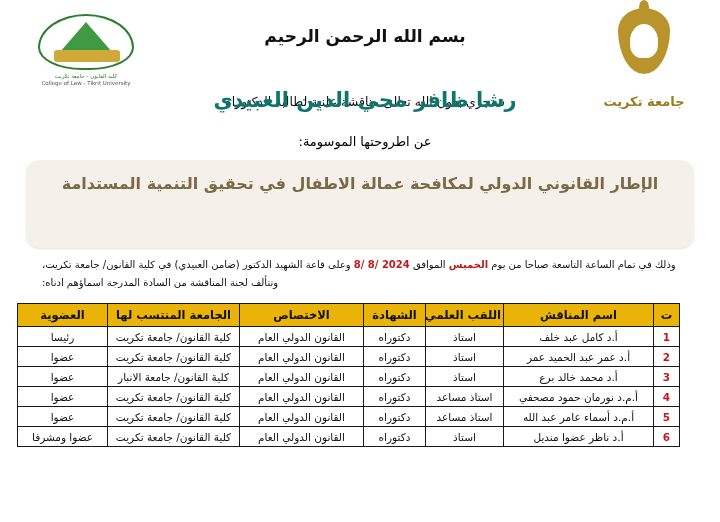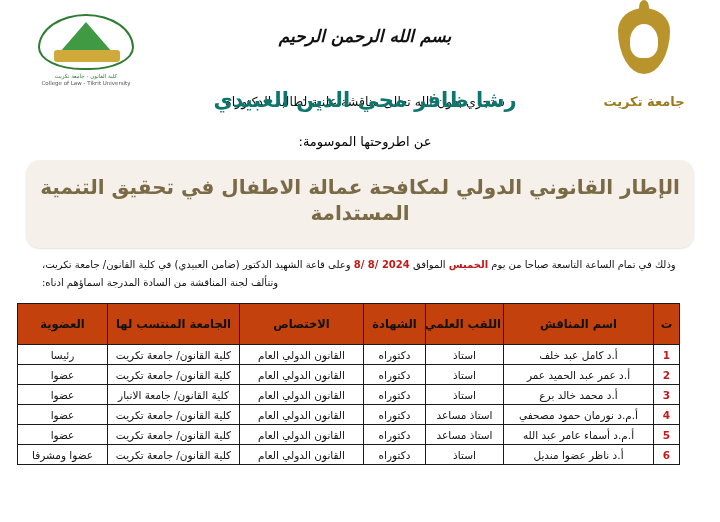--- a/index.html
+++ b/index.html
@@ -111,21 +111,21 @@
     left: 26px; right: 26px; top: 160px;
     height: 88px;
     background: #f5f1ea;
     border-radius: 14px;
     box-shadow: 0 1px 2px rgba(0,0,0,.12);
     text-align: center;
     padding-top: 14px;
   }
   .title-ar {
     direction: rtl;
-    font-size: 20px;
+    font-size: 16px;
     font-weight: bold;
     color: #7a6a46;
     letter-spacing: 1px;
     line-height: 1.3;
   }
   .title-en {
     direction: ltr;
     font-size: 11.5px;
     font-weight: bold;
     color: #111;
@@ -157,24 +157,24 @@
     border: 1px solid #1a1a1a;
     font-size: 10.5px;
     text-align: center;
     padding: 3px 2px;
     color: #111;
     height: 20px;
     white-space: nowrap;
     overflow: hidden;
   }
   thead th {
-    background: #c2410c;
+    background: #eab308;
     font-weight: bold;
     font-size: 11.5px;
-    height: 41px;
+    height: 23px;
   }
   td.idx { font-weight: bold; color: #c01a1a; }
   .col-idx { width: 26px; }
   .col-name { width: 150px; }
   .col-rank { width: 78px; }
   .col-deg  { width: 62px; }
   .col-spec { width: 124px; }
   .col-univ { width: 132px; }
   .col-mem  { width: 90px; }
 </style>
@@ -187,21 +187,21 @@
     <div class="seal"></div>
     <div class="cap-ar">كلية القانون - جامعة تكريت</div>
     <div class="cap-en">College of Law - Tikrit University</div>
   </div>
 
   <div class="logo-right">
     <div class="crest"></div>
     <div class="uni-name">جامعة تكريت</div>
   </div>
 
-  <div class="hdr basmala" style="top:26px;font-style:italic;">بسم الله الرحمن الرحيم</div>
+  <div class="hdr basmala" style="top:26px;">بسم الله الرحمن الرحيم</div>
   <div class="hdr line2" style="top:58px;margin-top:36px;">ستجري بعون الله تعالى مناقشة علنية لطالبة الدكتوراه</div>
   <div class="hdr name" style="top:88px;">رشا ظافر محي الدين العبيدي</div>
   <div class="hdr line4" style="top:134px;">عن اطروحتها الموسومة:</div>
 
   <div class="title-panel">
     <div class="title-ar">الإطار القانوني الدولي لمكافحة عمالة الاطفال في تحقيق التنمية المستدامة</div>
   </div>
 
   <div class="para">
     <span>وذلك في تمام الساعة التاسعة صباحا من يوم </span><span class="red">الخميس</span><span> الموافق </span><span class="red">2024 /8 /8</span><span> وعلى قاعة الشهيد الدكتور (ضامن العبيدي) في كلية القانون/ جامعة تكريت، وتتألف لجنة المناقشة من السادة المدرجة اسماؤهم ادناه:</span>

